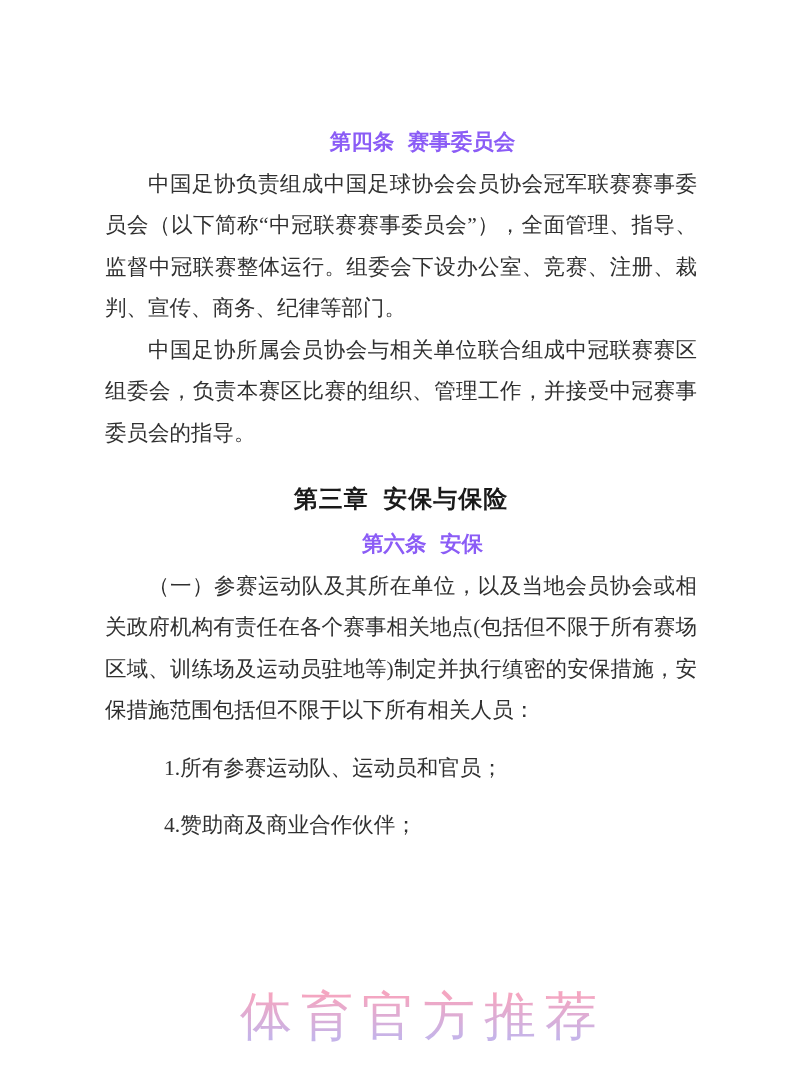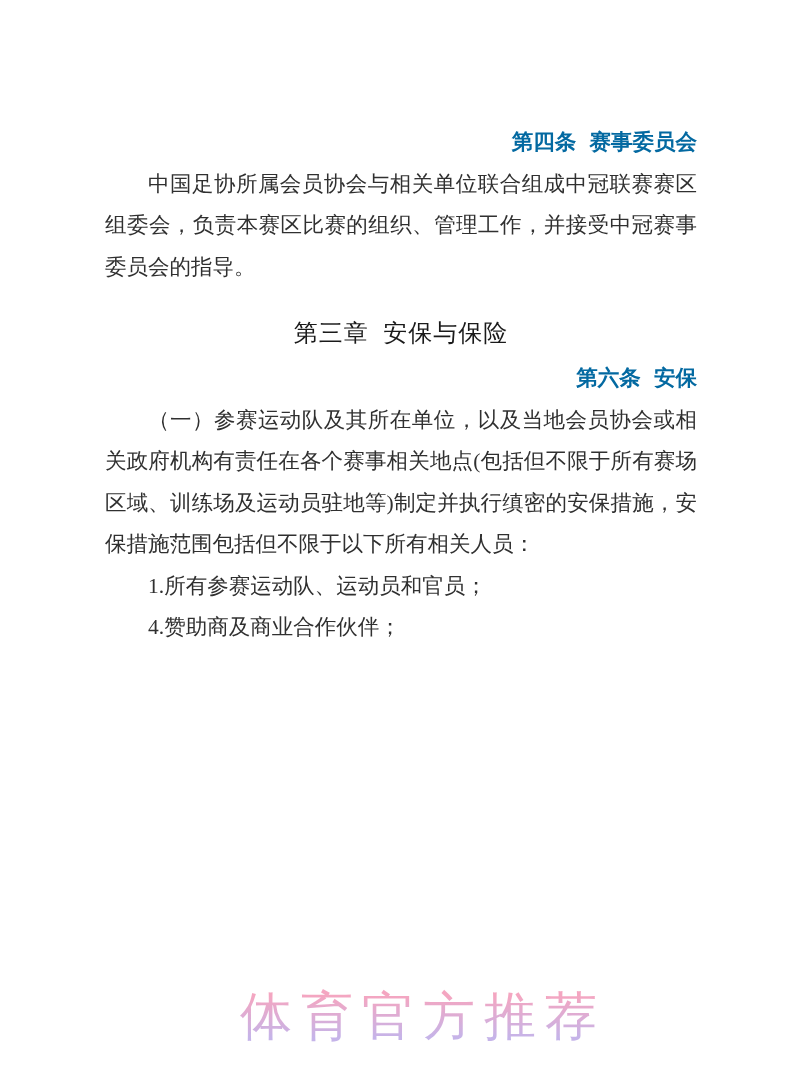--- a/index.html
+++ b/index.html
@@ -28,43 +28,43 @@
     font-size: 21.5px;
     line-height: 41.5px;
     color: #303030;
     text-align: justify;
   }
   .art-heading {
     margin: 0;
     font-size: 21.5px;
     line-height: 41.5px;
     font-weight: 700;
-    color: #0369a1;
+    color: #8b5cf6;
     text-indent: 2em;
     word-spacing: 8px;
-    text-align: right;
+    text-align: center;
   }
   .para {
     margin: 0;
     text-indent: 2em;
   }
   .chapter-heading {
     margin: 22px 0 2px 0;
     font-family: "Liberation Sans", sans-serif;
-    font-weight: 400;
+    font-weight: 700;
     font-size: 24px;
     line-height: 46px;
     letter-spacing: 1px;
     word-spacing: 7px;
     color: #1a1a1a;
     text-align: center;
     text-indent: 0;
   }
   .list-item {
-    margin: 0;
+    margin: 16px;
     text-indent: 2em;
     text-align: left;
   }
   .watermark {
     position: absolute;
     left: 240px;
     top: 987px;
     font-family: "Liberation Serif", serif;
     font-size: 52px;
     line-height: 60px;
@@ -77,20 +77,21 @@
   }
 </style>
 </head>
 <body>
 
 <div class="page">
   <div class="content">
 
     <h3 class="art-heading">第四条 赛事委员会</h3>
 
+    <p class="para">中国足协负责组成中国足球协会会员协会冠军联赛赛事委员会（以下简称“中冠联赛赛事委员会”），全面管理、指导、监督中冠联赛整体运行。组委会下设办公室、竞赛、注册、裁判、宣传、商务、纪律等部门。</p>
 
 
     <p class="para">中国足协所属会员协会与相关单位联合组成中冠联赛赛区组委会，负责本赛区比赛的组织、管理工作，并接受中冠赛事委员会的指导。</p>
 
     <h2 class="chapter-heading">第三章 安保与保险</h2>
 
     <h3 class="art-heading">第六条 安保</h3>
 
     <p class="para">（一）参赛运动队及其所在单位，以及当地会员协会或相关政府机构有责任在各个赛事相关地点(包括但不限于所有赛场区域、训练场及运动员驻地等)制定并执行缜密的安保措施，安保措施范围包括但不限于以下所有相关人员：</p>
 

